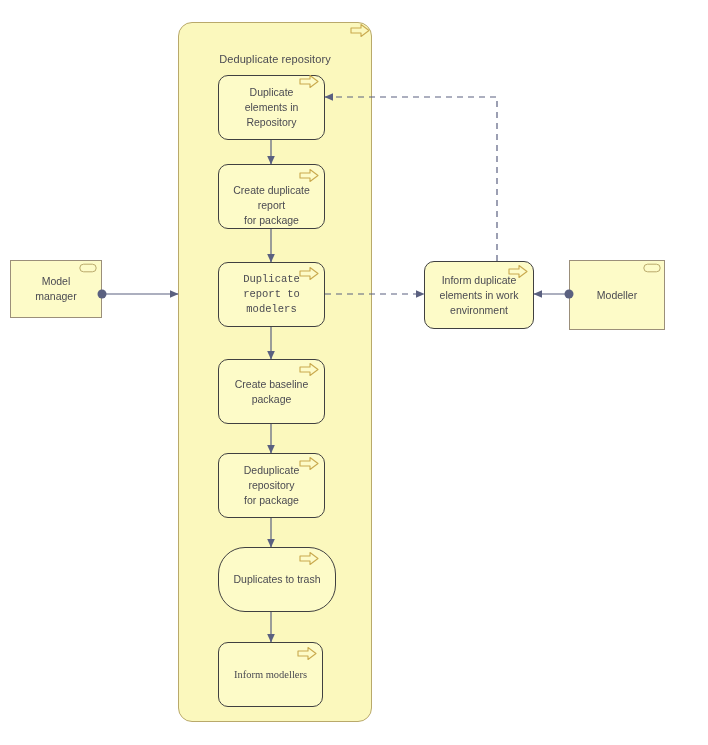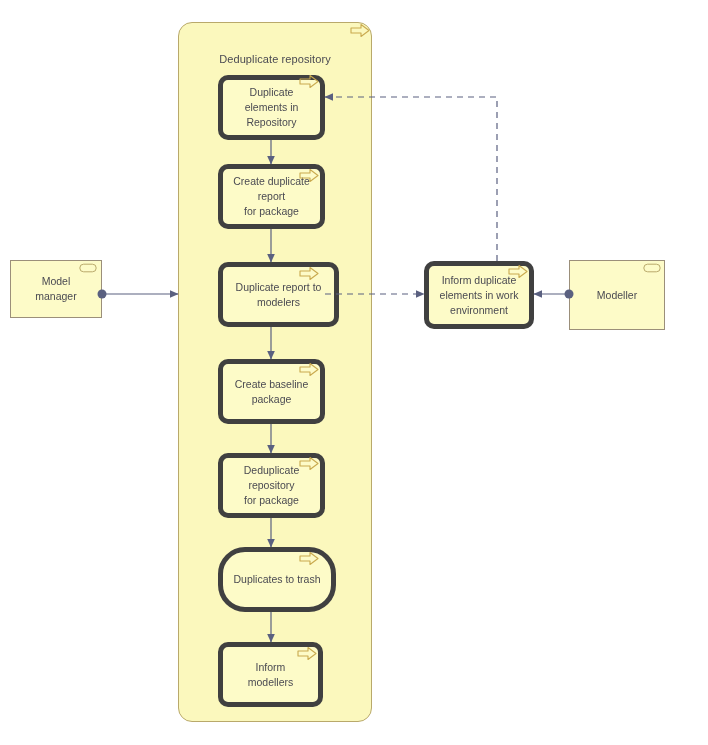--- a/index.html
+++ b/index.html
@@ -47,21 +47,21 @@
     font-size: 11px;
     color: #4a4a52;
     letter-spacing: 0.1px;
   }
 
   
   .node {
     position: absolute;
     box-sizing: border-box;
     background: #fdfbc8;
-    border: 5px solid #404040;
+    border: 1px solid #404040;
     border-radius: 10px;
     display: flex;
     align-items: center;
     justify-content: center;
     text-align: center;
   }
   .node-label {
     font-size: 10.5px;
     line-height: 15px;
     color: #4a4a52;
@@ -113,29 +113,29 @@
   </svg>
 
   <div class="node" style="left:218px; top:63px; width:107px; height:65px;">
     <div class="node-label">Duplicate elements in
 Repository</div>
   </div>
   <svg class="icon-arrow" style="left:299px; top:62px;" viewBox="0 0 20 15">
     <path d="M1 5 H11 V1.5 L19 7.5 L11 13.5 V10 H1 Z" fill="none" stroke="#c9a94e" stroke-width="1.1" stroke-linejoin="round"></path>
   </svg>
 
-  <div class="node" style="left:218px; top:152px; width:107px; height:65px;">
+  <div class="node" style="left:218px; top:152px; width:107px; height:65px;align-items:flex-end;">
     <div class="node-label">Create duplicate report
 for package</div>
   </div>
   <svg class="icon-arrow" style="left:299px; top:156px;" viewBox="0 0 20 15">
     <path d="M1 5 H11 V1.5 L19 7.5 L11 13.5 V10 H1 Z" fill="none" stroke="#c9a94e" stroke-width="1.1" stroke-linejoin="round"></path>
   </svg>
 
-  <div class="node" style="left:218px; top:250px; width:121px; height:65px;">
+  <div class="node" style="left:218px; top:250px; width:107px; height:65px;font-family:Liberation Mono, monospace;">
     <div class="node-label">Duplicate report to
 modelers</div>
   </div>
   <svg class="icon-arrow" style="left:299px; top:254px;" viewBox="0 0 20 15">
     <path d="M1 5 H11 V1.5 L19 7.5 L11 13.5 V10 H1 Z" fill="none" stroke="#c9a94e" stroke-width="1.1" stroke-linejoin="round"></path>
   </svg>
 
   <div class="node" style="left:218px; top:347px; width:107px; height:65px;align-items:center;">
     <div class="node-label">Create baseline package</div>
   </div>
@@ -151,21 +151,21 @@
     <path d="M1 5 H11 V1.5 L19 7.5 L11 13.5 V10 H1 Z" fill="none" stroke="#c9a94e" stroke-width="1.1" stroke-linejoin="round"></path>
   </svg>
 
   <div class="node" style="left:218px; top:535px; width:118px; height:65px;border-radius:27px;">
     <div class="node-label">Duplicates to trash</div>
   </div>
   <svg class="icon-arrow" style="left:299px; top:539px;" viewBox="0 0 20 15">
     <path d="M1 5 H11 V1.5 L19 7.5 L11 13.5 V10 H1 Z" fill="none" stroke="#c9a94e" stroke-width="1.1" stroke-linejoin="round"></path>
   </svg>
 
-  <div class="node" style="left:218px; top:630px; width:105px; height:65px;">
+  <div class="node" style="left:218px; top:630px; width:105px; height:65px;font-family:Liberation Serif, serif;">
     <div class="node-label">Inform modellers</div>
   </div>
   <svg class="icon-arrow" style="left:297px; top:634px;" viewBox="0 0 20 15">
     <path d="M1 5 H11 V1.5 L19 7.5 L11 13.5 V10 H1 Z" fill="none" stroke="#c9a94e" stroke-width="1.1" stroke-linejoin="round"></path>
   </svg>
 
   <div class="node" style="left:424px; top:249px; width:110px; height:68px;">
     <div class="node-label">Inform duplicate
 elements in work
 environment</div>

